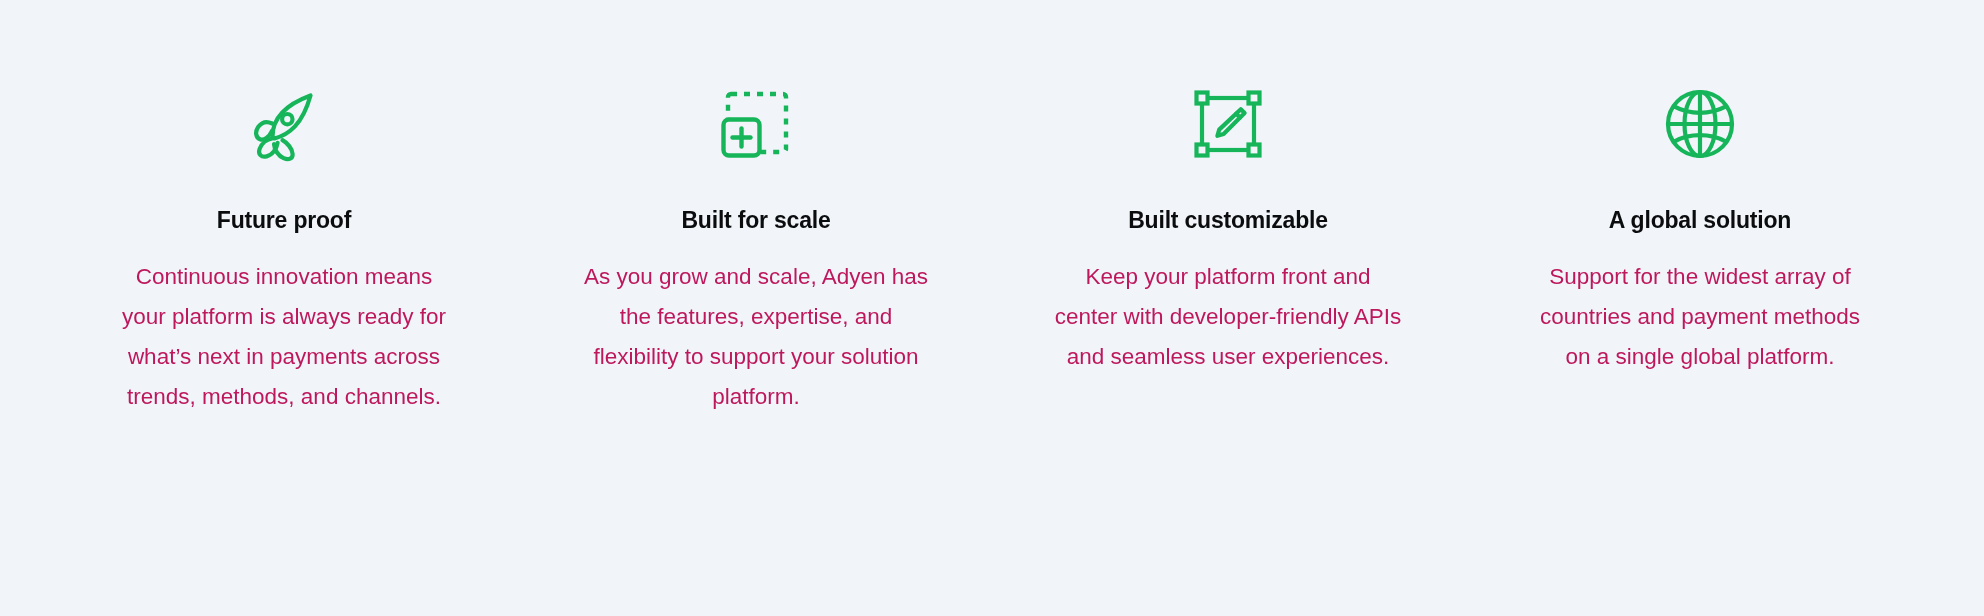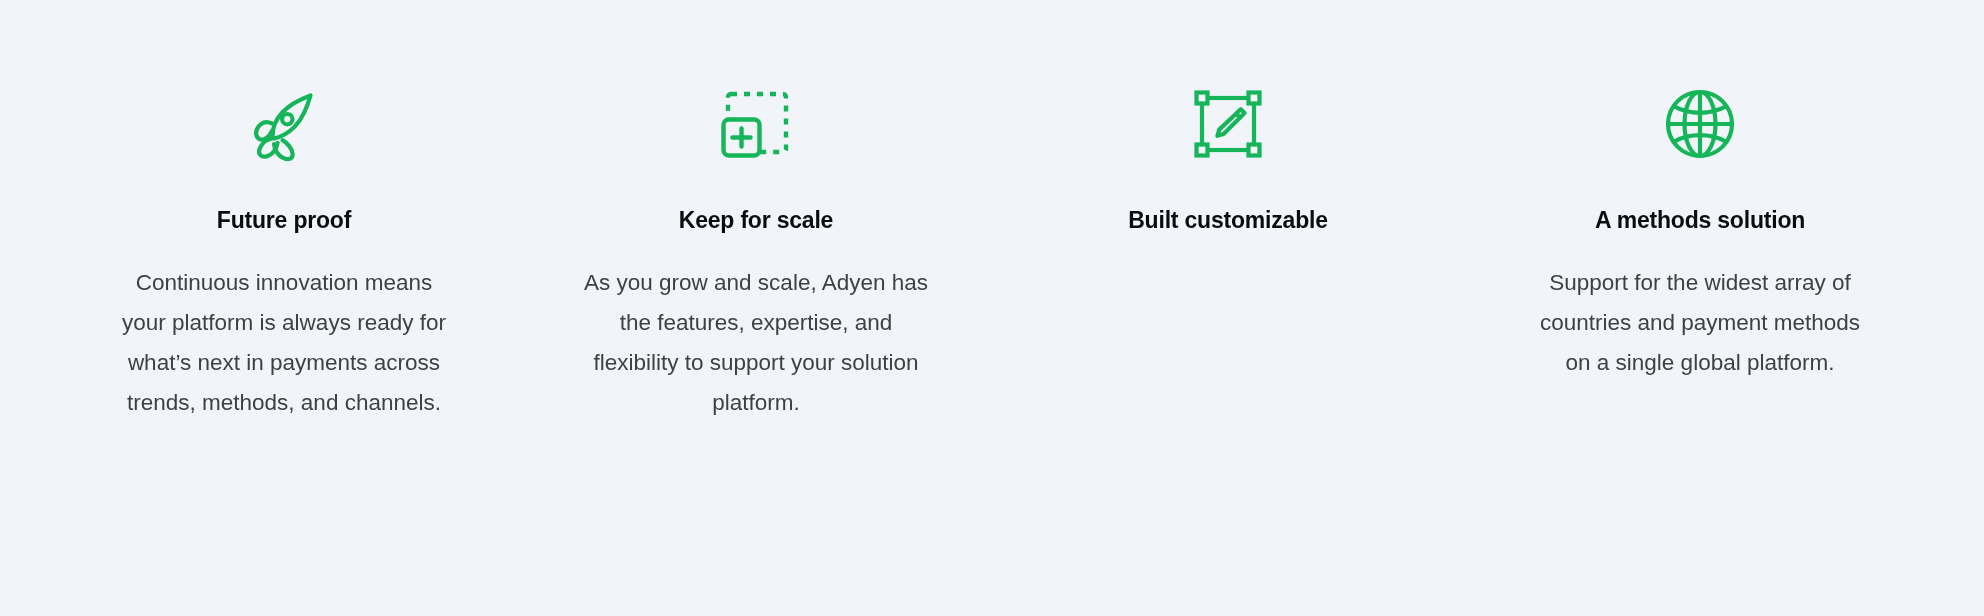--- a/index.html
+++ b/index.html
@@ -49,23 +49,23 @@
     font-weight: bold;
     color: #0B0C0D;
     letter-spacing: -0.2px;
     line-height: 1.25;
     margin: 0 0 22px 0;
   }
 
   .feature-body {
     font-size: 22.5px;
     font-weight: 400;
-    color: #404040;
+    color: #be185d;
     line-height: 40px;
-    margin: 6px;
+    margin: 0;
     max-width: 350px;
   }
 
   
   .card-1 .feature-body { max-width: 340px; }
   .card-2 .feature-body { max-width: 350px; }
   .card-3 .feature-body { max-width: 350px; }
   .card-4 .feature-body { max-width: 340px; }
 </style>
 </head>
@@ -101,21 +101,21 @@
         <rect x="14" y="12" width="58" height="58" rx="3" stroke="#16B55A" stroke-width="4.4" fill="none" stroke-dasharray="6 7" stroke-linecap="butt"></rect>
 
         <rect x="9.5" y="37.5" width="36" height="36" rx="5.5" stroke="#16B55A" stroke-width="4.4" fill="#F1F5FA"></rect>
 
         <g stroke="#16B55A" stroke-width="4.4" stroke-linecap="round">
           <line x1="27.5" y1="46.5" x2="27.5" y2="64.5"></line>
           <line x1="18.5" y1="55.5" x2="36.5" y2="55.5"></line>
         </g>
       </svg>
     </div>
-    <h3 class="feature-title">Keep for scale</h3>
+    <h3 class="feature-title">Built for scale</h3>
     <p class="feature-body">As you grow and scale, Adyen has the features, expertise, and flexibility to support your solution platform.</p>
   </div>
 
   <div class="feature-card card-3">
     <div class="feature-icon">
       <svg width="84" height="84" viewBox="0 0 84 84" fill="none" xmlns="http://www.w3.org/2000/svg">
 
         <rect x="16" y="16" width="52" height="52" stroke="#16B55A" stroke-width="4.2" fill="none"></rect>
 
         <g stroke="#16B55A" stroke-width="4.2" stroke-linecap="round" stroke-linejoin="round" fill="none">
@@ -125,37 +125,38 @@
 
         <g stroke="#16B55A" stroke-width="4.2" fill="#F1F5FA">
           <rect x="10.5" y="10.5" width="11" height="11"></rect>
           <rect x="62.5" y="10.5" width="11" height="11"></rect>
           <rect x="10.5" y="62.5" width="11" height="11"></rect>
           <rect x="62.5" y="62.5" width="11" height="11"></rect>
         </g>
       </svg>
     </div>
     <h3 class="feature-title">Built customizable</h3>
+    <p class="feature-body">Keep your platform front and center with developer-friendly APIs and seamless user experiences.</p>
   </div>
 
   <div class="feature-card card-4">
     <div class="feature-icon">
       <svg width="84" height="84" viewBox="0 0 84 84" fill="none" xmlns="http://www.w3.org/2000/svg">
         <g stroke="#16B55A" stroke-width="4.2" fill="none">
 
           <circle cx="42" cy="42" r="32"></circle>
 
           <line x1="10" y1="42" x2="74" y2="42"></line>
 
           <path d="M16.6 24.6 C24 28.6 32.5 30.8 42 30.8 C51.5 30.8 60 28.6 67.4 24.6"></path>
           <path d="M16.6 59.4 C24 55.4 32.5 53.2 42 53.2 C51.5 53.2 60 55.4 67.4 59.4"></path>
 
           <line x1="42" y1="10" x2="42" y2="74"></line>
 
           <ellipse cx="42" cy="42" rx="15.5" ry="32"></ellipse>
         </g>
       </svg>
     </div>
-    <h3 class="feature-title">A methods solution</h3>
+    <h3 class="feature-title">A global solution</h3>
     <p class="feature-body">Support for the widest array of countries and payment methods on a single global platform.</p>
   </div>
 
 </div>
 
 </body></html>

